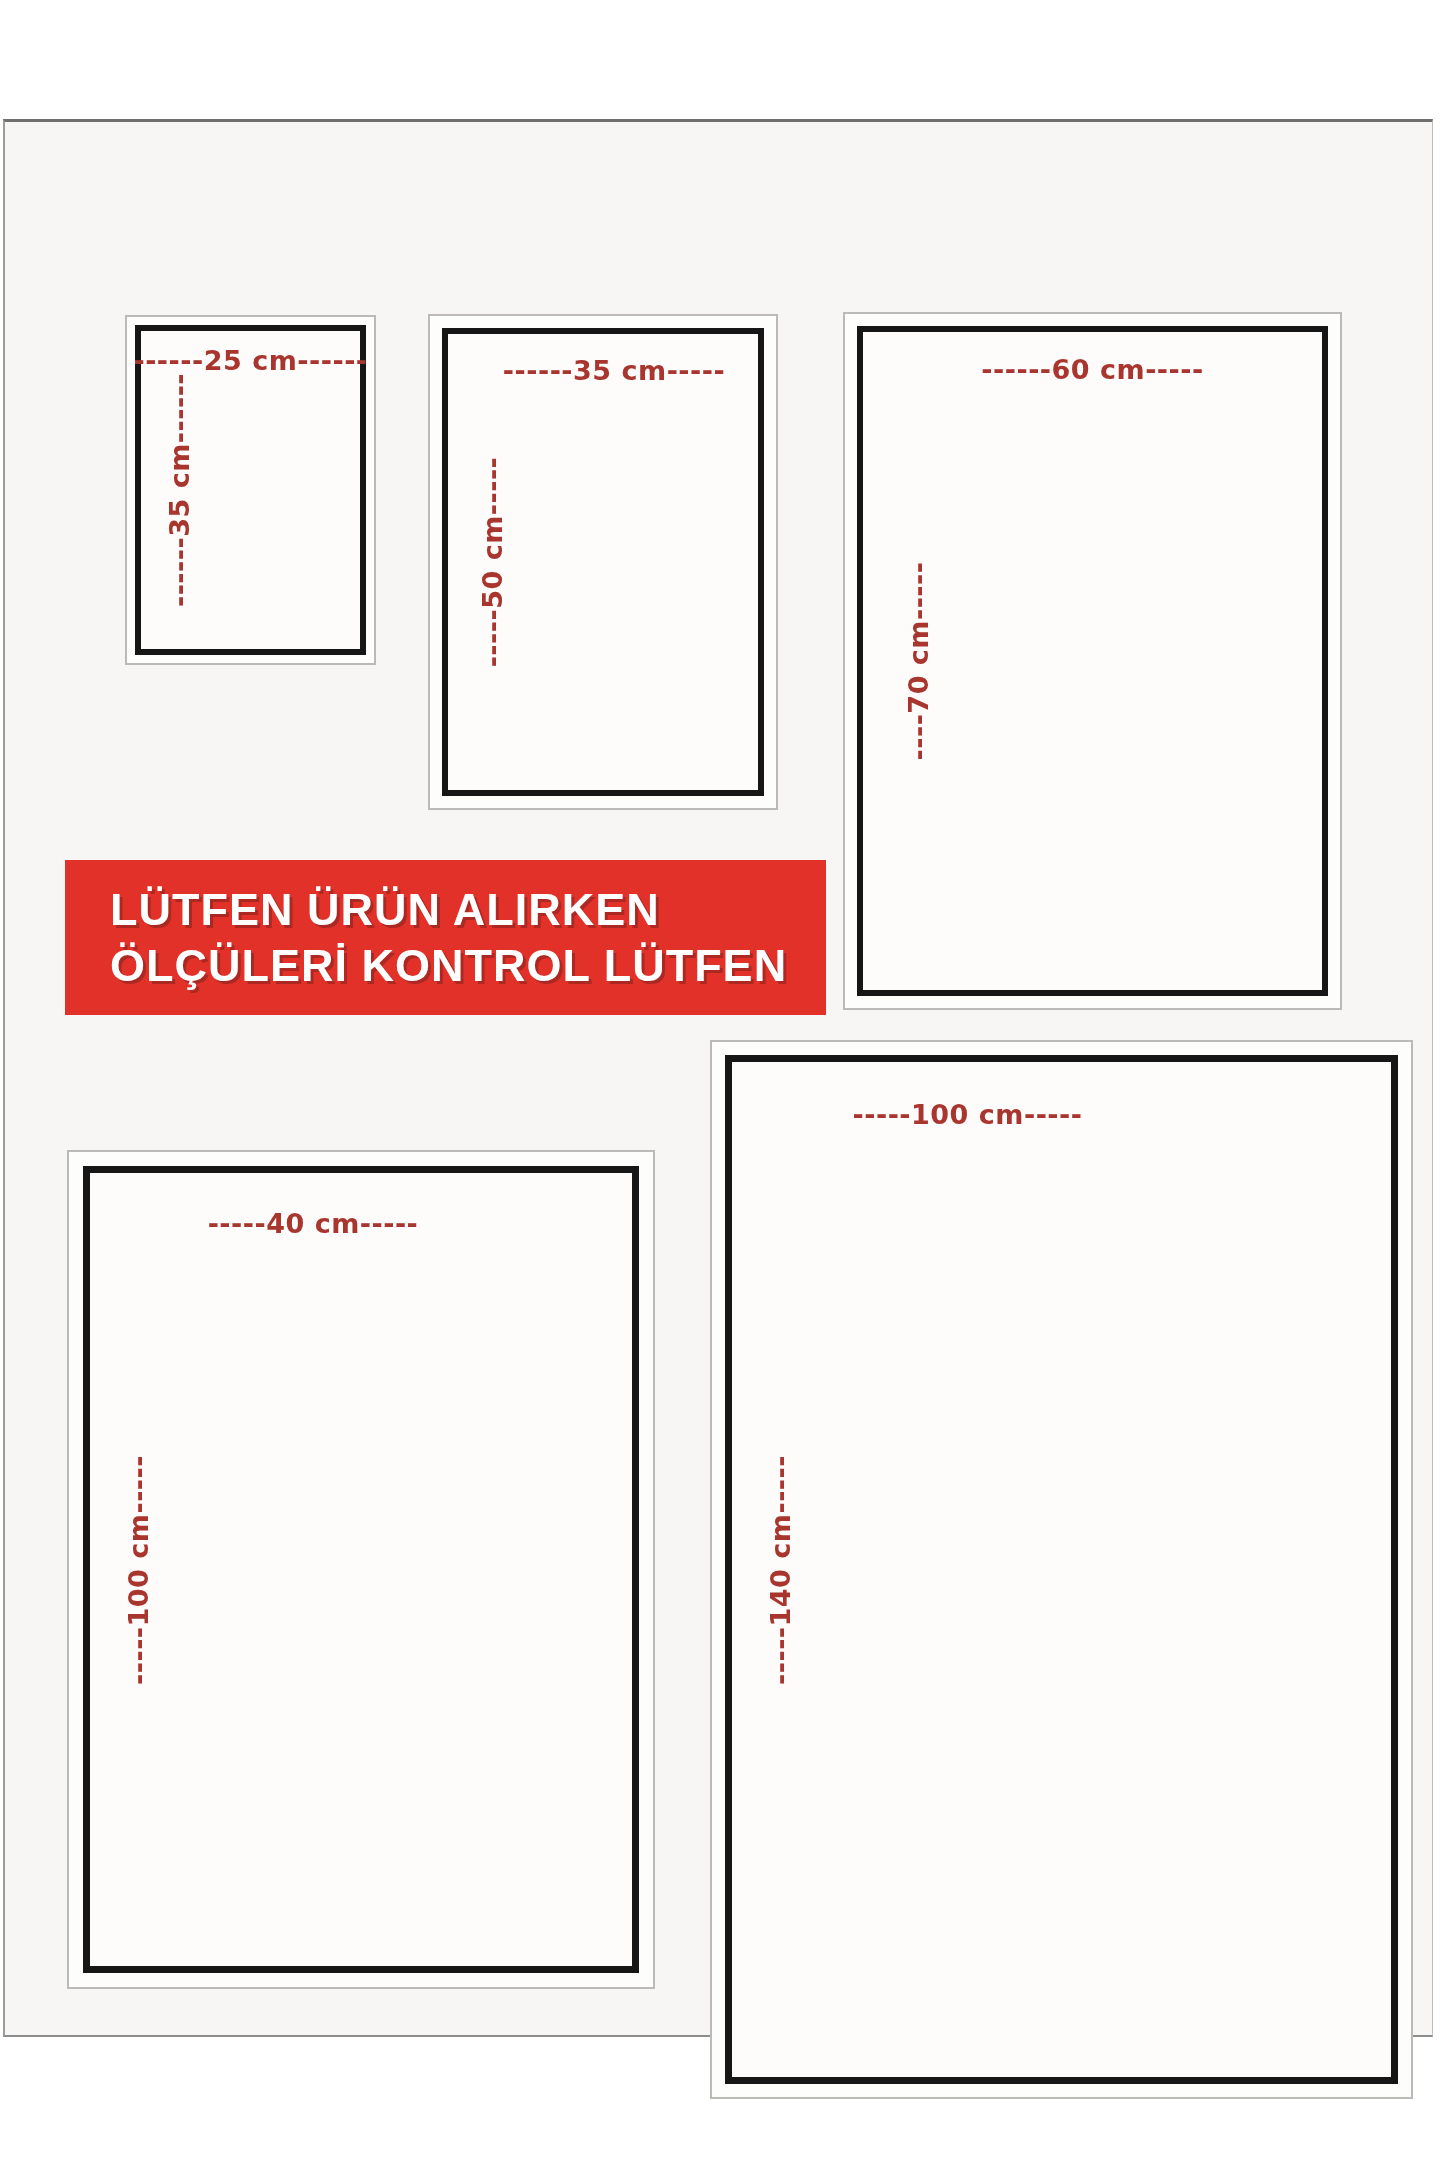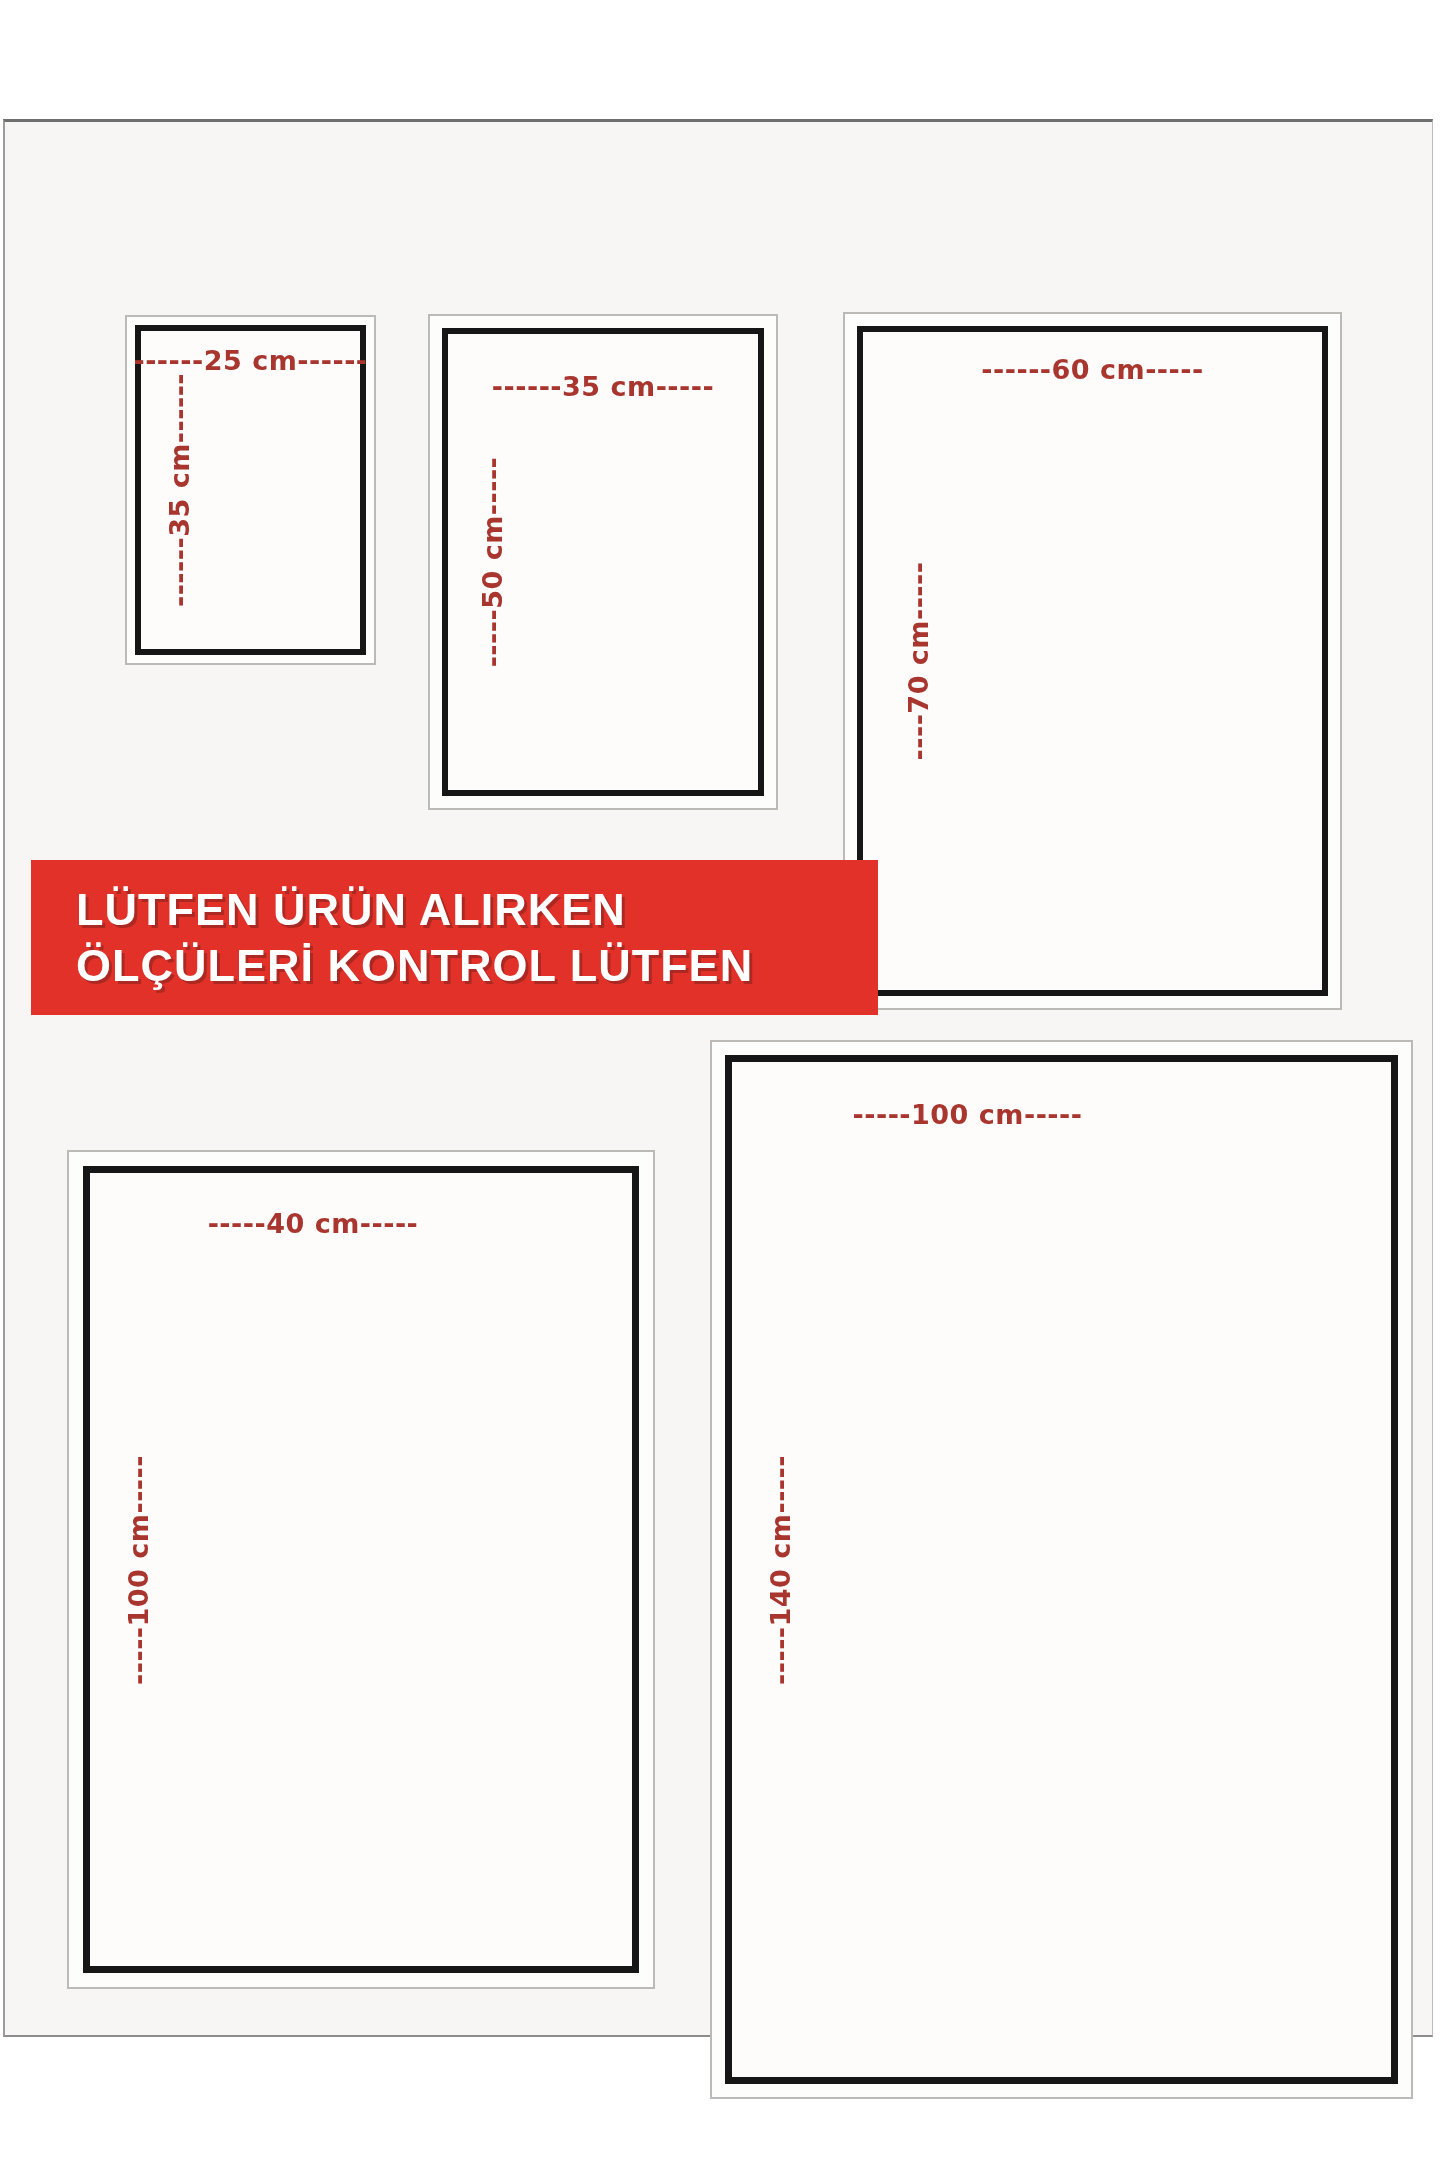--- a/index.html
+++ b/index.html
@@ -34,35 +34,35 @@
   .b3{left:838px;top:190px;width:499px;height:698px;}
   .b4{left:62px;top:1028px;width:588px;height:839px;}
   .b5{left:705px;top:918px;width:703px;height:1059px;}
 
   .dim{
     position:absolute;color:#a8352e;font-weight:bold;font-size:27px;
     letter-spacing:.5px;white-space:nowrap;line-height:1;
   }
   .hlabel{left:50%;transform:translate(-50%,-50%);}
   .b1 .hlabel{top:29px;}
-  .b2 .hlabel{top:52px;}
+  .b2 .hlabel{top:36px;margin-left:11px;}
   .b3 .hlabel{top:37px;}
   .b4 .hlabel{top:50px;transform:translate(calc(-50% - 48px),-50%);}
   .b5 .hlabel{top:52px;transform:translate(calc(-50% - 94px),-50%);}
 
   .vlabel{top:50%;transform:translate(-50%,-50%) rotate(-90deg);}
   .b1 .vlabel{left:38px;}
   .b2 .vlabel{left:44px;}
   .b3 .vlabel{left:55px;}
   .b4 .vlabel{left:48px;}
   .b5 .vlabel{left:48px;}
 
   
   .banner{
-    position:absolute;left:26px;top:738px;width:847px;height:155px;
+    position:absolute;left:60px;top:738px;width:761px;height:155px;
     background:#e23128;color:#ffffff;box-sizing:border-box;
     padding:22px 20px 0 45px;
     font-family:"Liberation Sans", sans-serif;font-weight:bold;
     font-size:45px;line-height:56px;letter-spacing:1px;
     text-shadow:3px 3px 0 rgba(90,30,25,0.4);
     white-space:nowrap;
   }
 </style>
 </head>
 <body>

